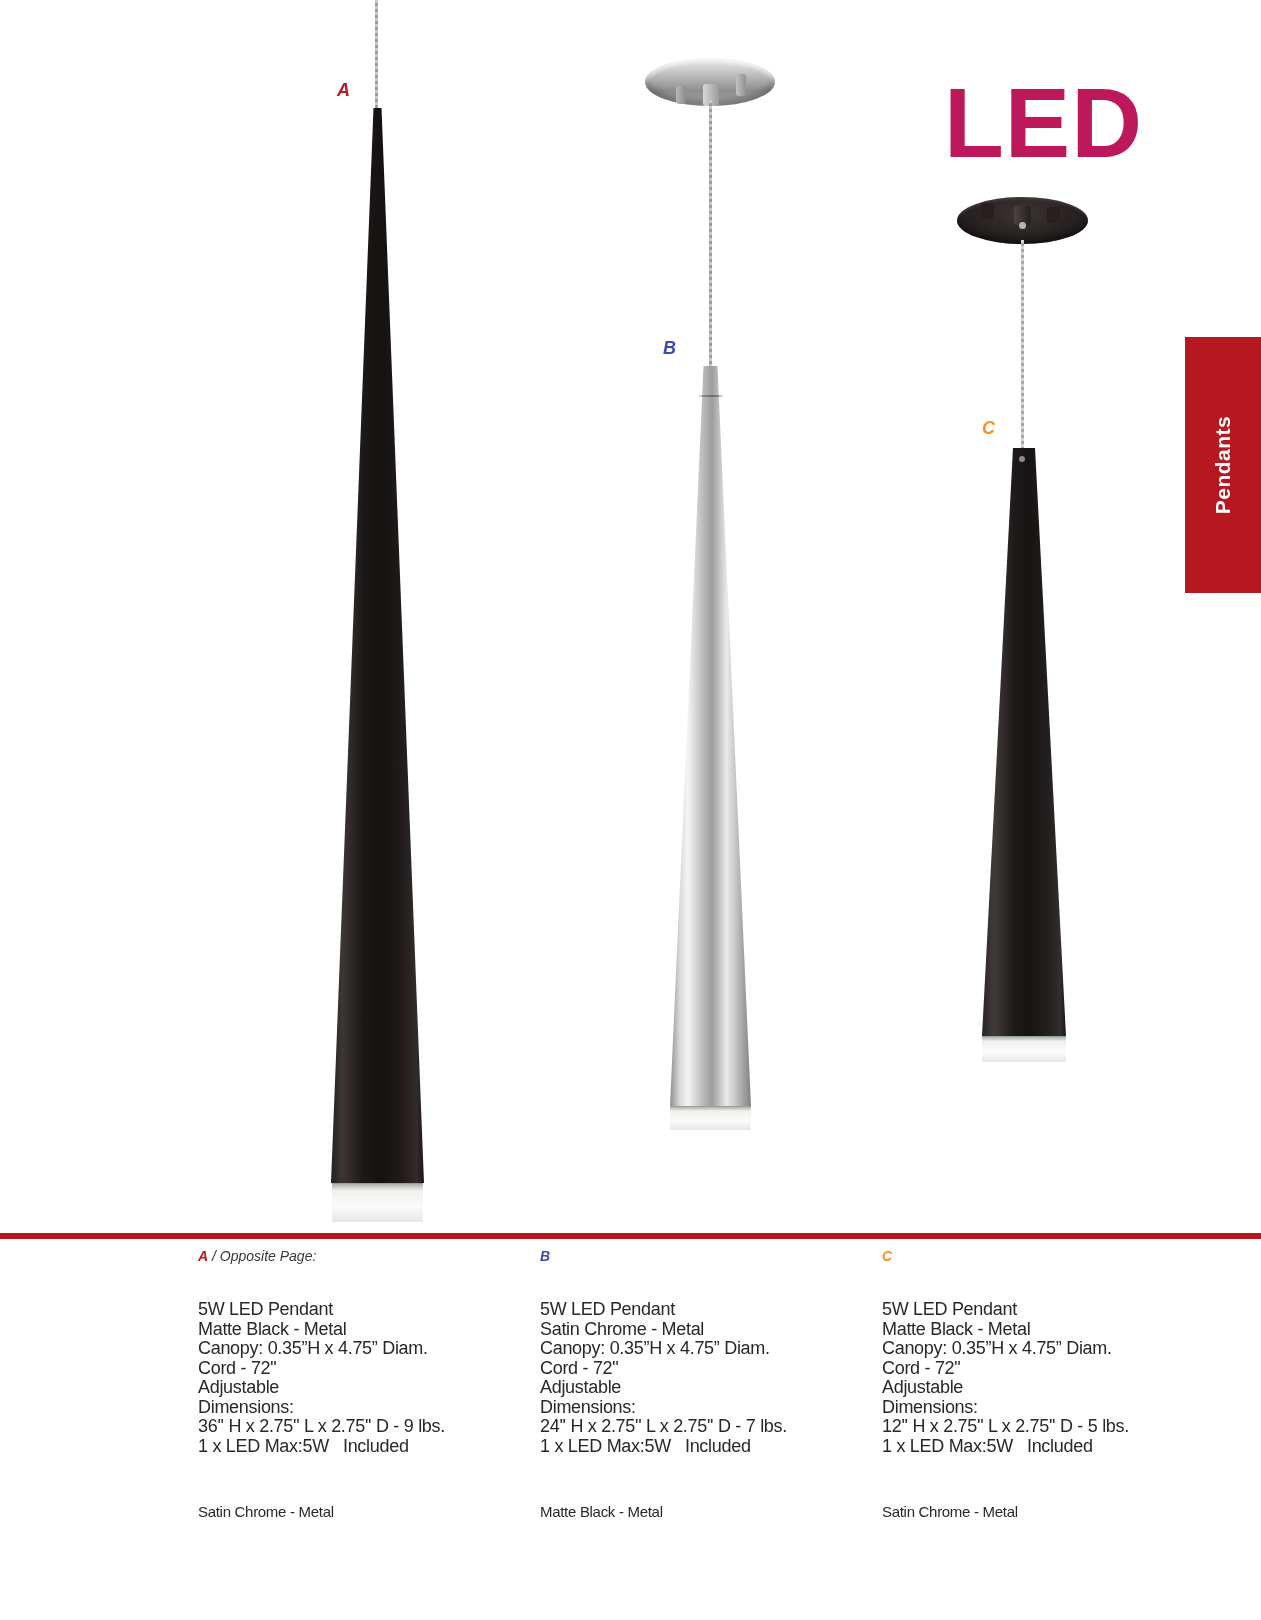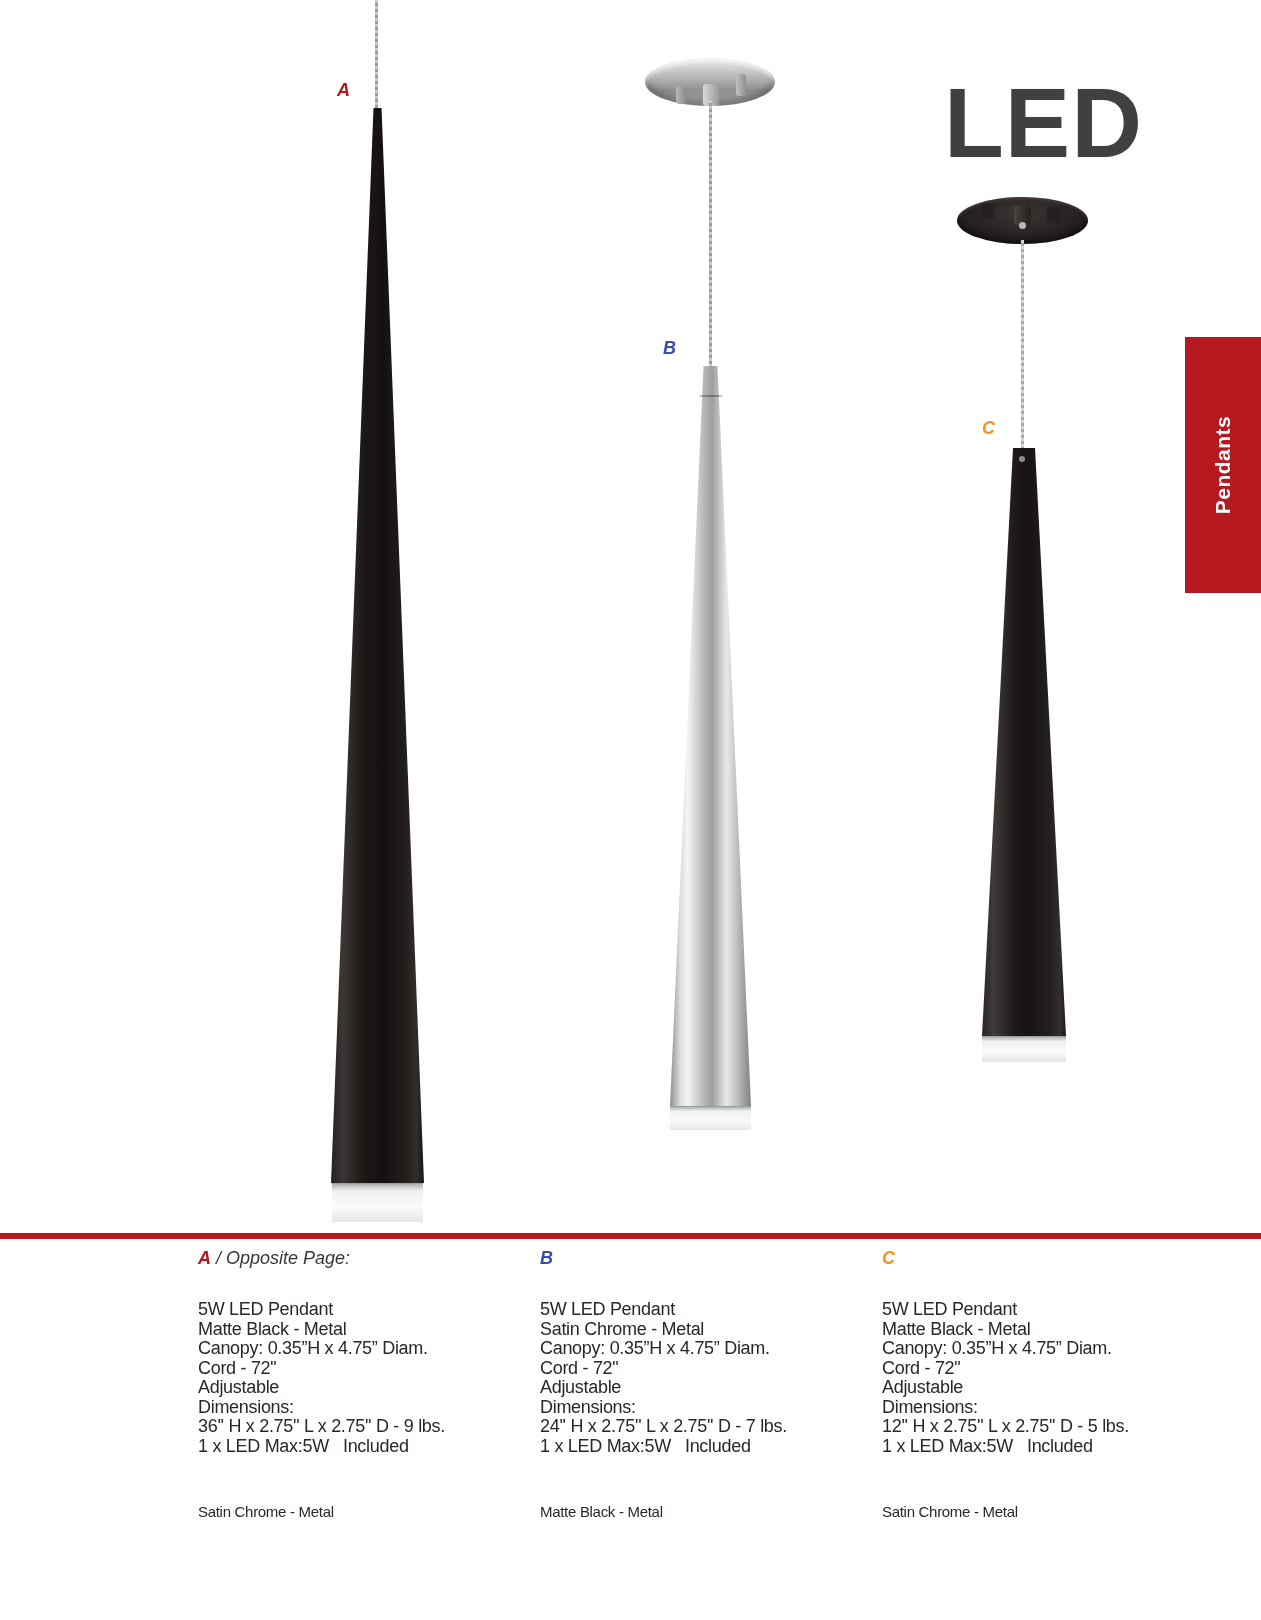--- a/index.html
+++ b/index.html
@@ -5,21 +5,21 @@
   * { margin:0; padding:0; box-sizing:border-box; }
   html,body { background:#ffffff; }
   .page {
     position:relative; width:1261px; height:1620px; background:#ffffff;
     overflow:hidden; font-family:"Liberation Sans", sans-serif;
   }
   
   .watermark {
     position:absolute; left:944px; top:74px;
     font-size:98px; font-weight:bold; line-height:1;
-    color:#404040; letter-spacing:1px;
+    color:#be185d; letter-spacing:1px;
     text-shadow:0 2px 2px rgba(255,255,255,0.9), 0 -1px 2px rgba(0,0,0,0.05);
   }
   
   .cord {
     position:absolute; width:3px;
     background:repeating-linear-gradient(180deg,#cbc9c6 0 3px,#9e9c99 3px 6px);
   }
   .cord-a { left:375px; top:0;    height:112px; }
   .cord-b { left:709px; top:100px;height:270px; }
   .cord-c { left:1021px;top:240px;height:212px;
@@ -92,21 +92,21 @@
     transform:rotate(-90deg); white-space:nowrap;
     color:#ffffff; font-weight:bold; font-size:21px; letter-spacing:0.5px;
   }
   
   .rule { position:absolute; left:0; top:1233px; width:1261px; height:6px; background:#b5181e; }
   
   .spec-col { position:absolute; top:1248px; width:330px; color:#2b2725; }
   .spec-col-a { left:198px; }
   .spec-col-b { left:540px; }
   .spec-col-c { left:882px; }
-  .spec-header { font-size:18px; font-style:italic; height:19px; }
+  .spec-header { font-size:14px; font-style:italic; height:19px; }
   .spec-header .hl { font-weight:bold; }
   .spec-header-a .hl { color:#b5181e; }
   .spec-header-b .hl { color:#3a4cad; }
   .spec-header-c .hl { color:#f7941e; }
   .spec-header .hs { color:#3a3633; }
   .spec-body { margin-top:33px; }
   .spec-line {
     font-size:18px; line-height:19.5px; letter-spacing:-0.3px; white-space:pre-wrap;
   }
   .alt-finish {

